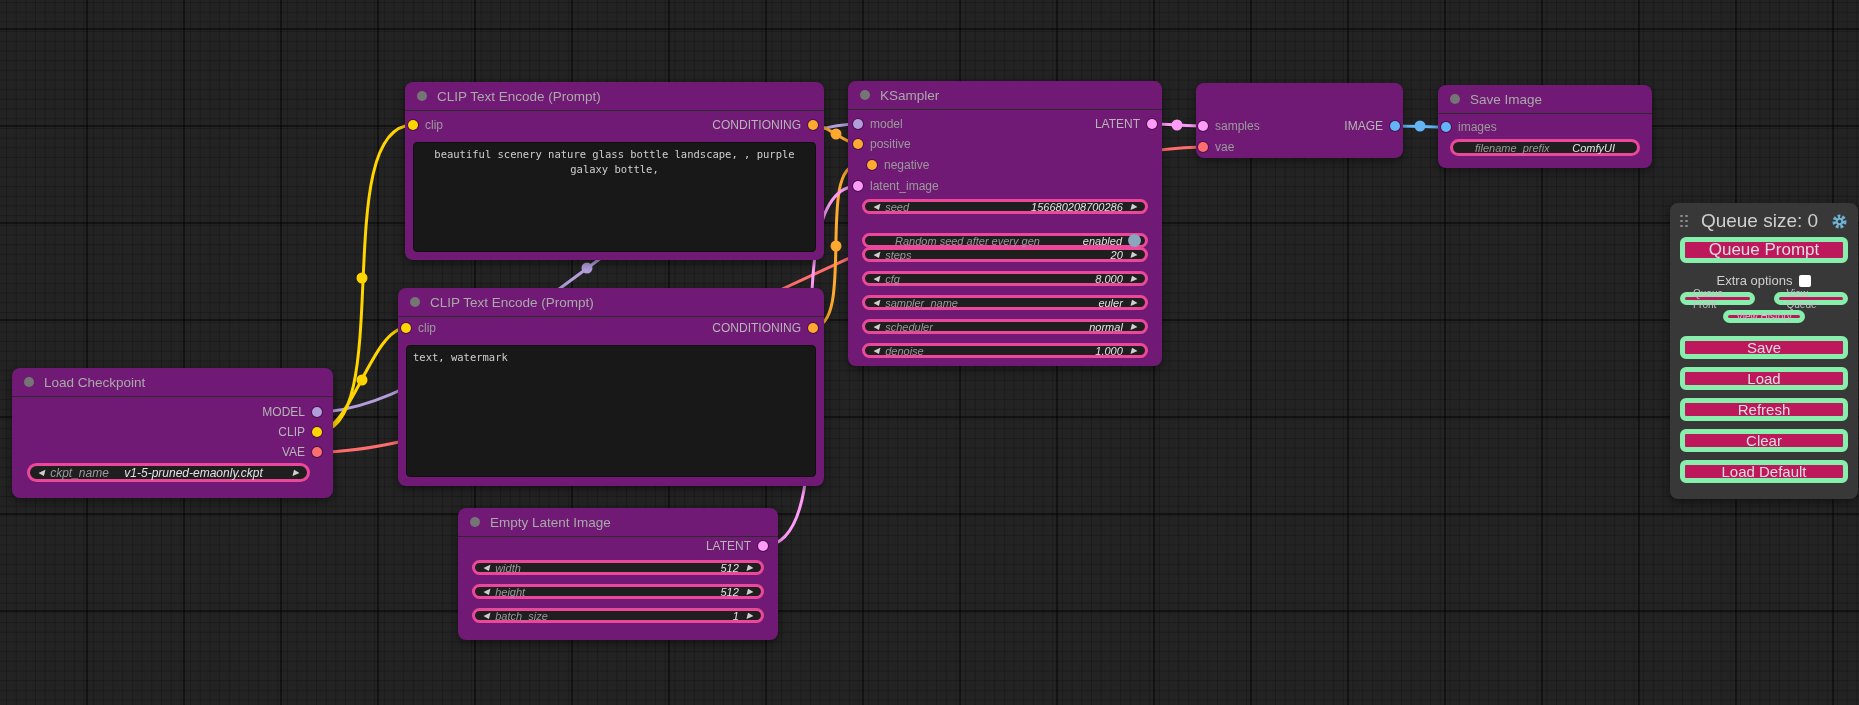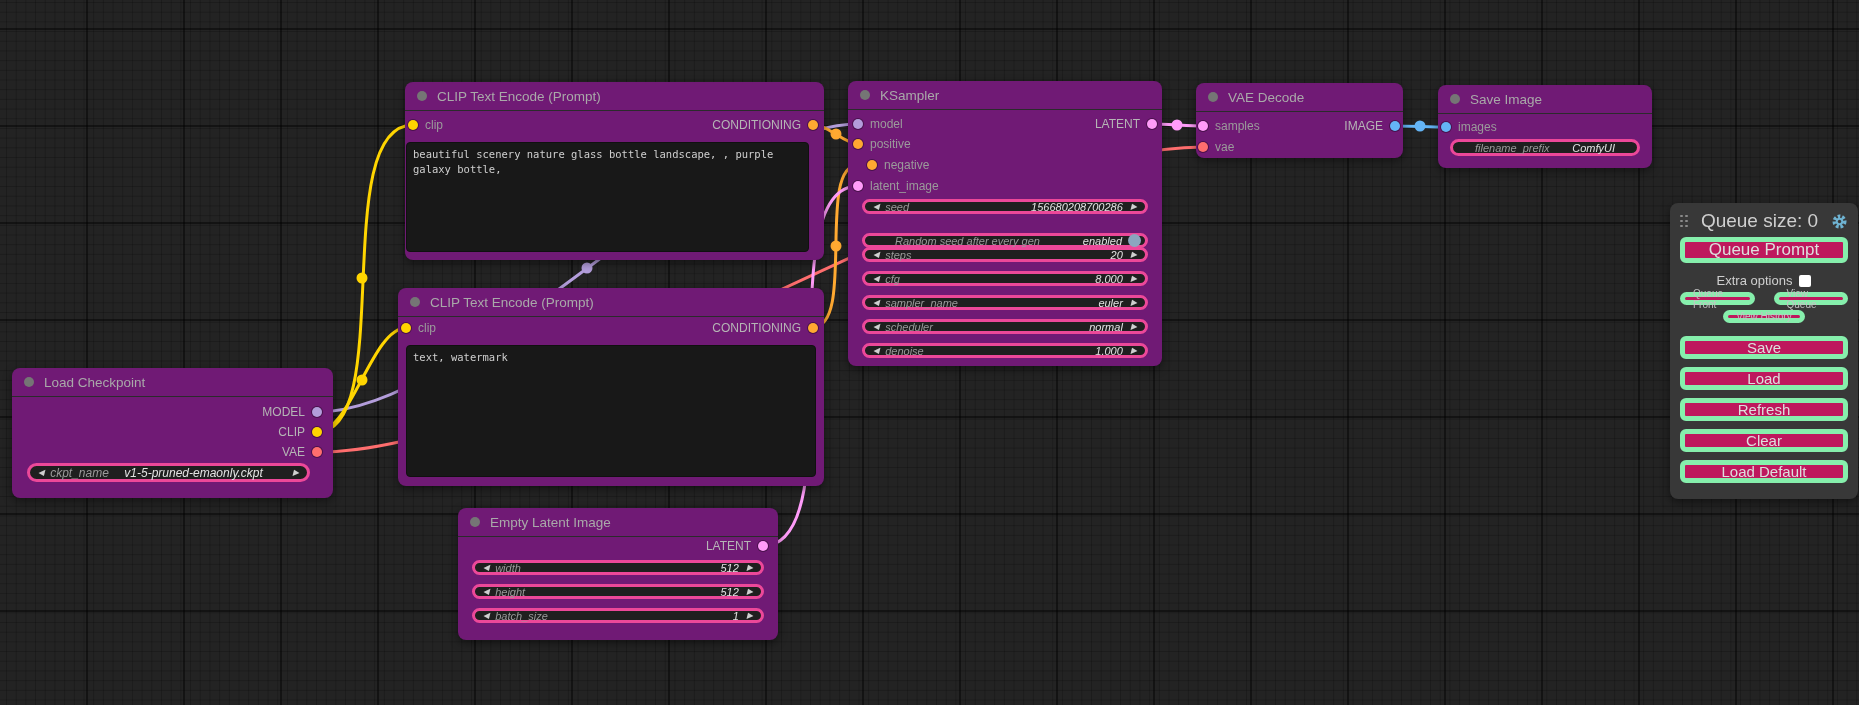--- a/index.html
+++ b/index.html
@@ -131,21 +131,21 @@
     <span>CLIP Text Encode (Prompt)</span>
   </div>
   <div class="port in" style="top:33px;padding-left:3px;">
     <span class="dot c-clip"></span>
     <span class="plabel">clip</span>
   </div>
   <div class="port out" style="top:33px;right:6px;">
     <span class="plabel">CONDITIONING</span>
     <span class="dot c-cond"></span>
   </div>
-  <div class="prompt-box" style="left:1px;top:60px;width:403px;height:110px;">beautiful scenery nature glass bottle landscape, , purple galaxy bottle,</div>
+  <div class="prompt-box" style="left:8px;top:60px;width:403px;height:110px;text-align:center;">beautiful scenery nature glass bottle landscape, , purple galaxy bottle,</div>
 </div>
 
 <div class="node" style="left:398px;top:288px;width:426px;height:198px;">
   <div class="node-header">
     <span class="status-dot"></span>
     <span>CLIP Text Encode (Prompt)</span>
   </div>
   <div class="port in" style="top:30px;padding-left:3px;">
     <span class="dot c-clip"></span>
     <span class="plabel">clip</span>
@@ -220,24 +220,20 @@
   </div>
   <div class="widget" style="left:14px;top:262px;width:286px;">
     <span class="arrow">◀</span>
     <span class="wlabel">denoise</span>
     <span class="wvalue">1.000</span>
     <span class="arrow">▶</span>
   </div>
 </div>
 
 <div class="node" style="left:1196px;top:83px;width:207px;height:75px;">
-  <div class="node-header">
-    <span class="status-dot"></span>
-    <span>VAE Decode</span>
-  </div>
   <div class="port in" style="top:33px;padding-left:2px;">
     <span class="dot c-latent"></span>
     <span class="plabel">samples</span>
   </div>
   <div class="port in" style="top:54px;padding-left:2px;">
     <span class="dot c-vae"></span>
     <span class="plabel">vae</span>
   </div>
   <div class="port out" style="top:33px;right:3px;">
     <span class="plabel">IMAGE</span>

